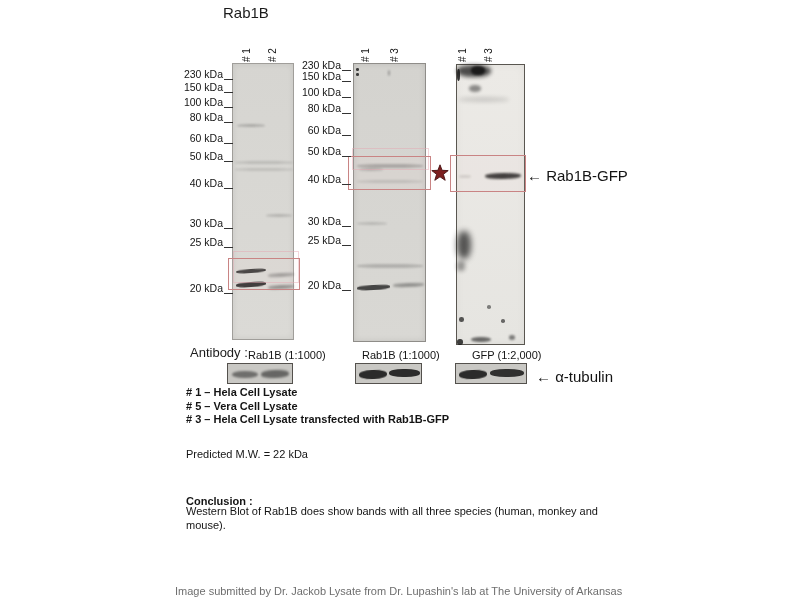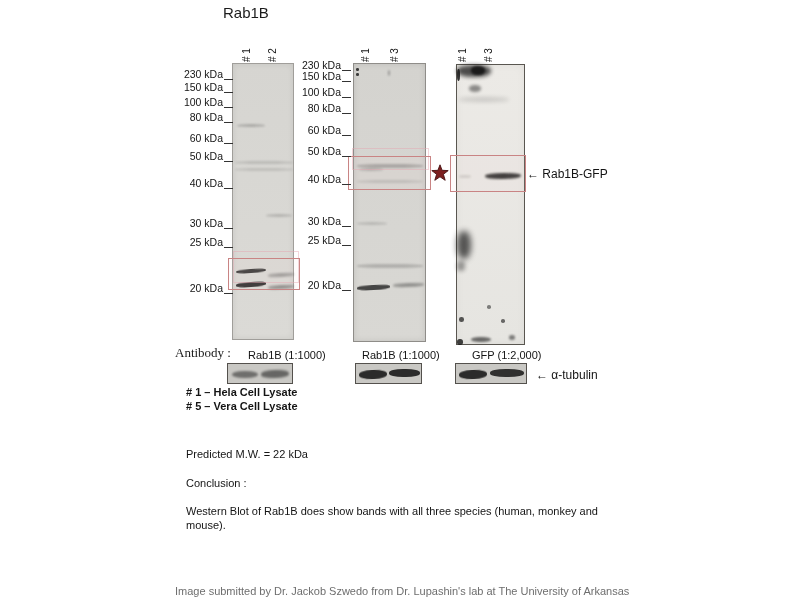--- a/index.html
+++ b/index.html
@@ -16,25 +16,25 @@
   .mw-row{position:absolute;display:flex;justify-content:flex-end;align-items:flex-end;
           font-size:10.5px;color:#141414;white-space:nowrap;}
   .mw-tick{display:inline-block;width:9px;height:3px;border-bottom:1.3px solid #333;margin-left:1px;}
   .lane-label{position:absolute;width:24px;height:12px;font-size:10px;color:#161616;
               transform:rotate(-90deg);white-space:nowrap;}
   .hl-rect{position:absolute;box-sizing:border-box;border:1px solid #c98484;background:rgba(240,205,210,.08);}
   .hl-ghost{position:absolute;box-sizing:border-box;border:1px solid rgba(228,165,175,.45);}
   .strip{position:absolute;background:#c9c8c4;border:1px solid #54514d;box-sizing:border-box;}
   .antibody-label{font-size:13px;color:#1b1b1b;}
   .antibody-name{font-size:11px;color:#141414;white-space:nowrap;}
-  .annot{font-size:12px;color:#141414;white-space:nowrap;}
+  .annot{font-size:15px;color:#141414;white-space:nowrap;}
   .notes{font-size:11px;line-height:13.6px;}
   .note-line{white-space:nowrap;font-weight:bold;}
   .para{position:absolute;font-size:11px;line-height:13.5px;width:470px;}
-  .bold{font-weight:normal;}
+  .bold{font-weight:bold;margin-top:18px;}
   .credit{font-size:11px;color:#6e6e6e;white-space:nowrap;}
 </style>
 </head>
 <body>
 
 <div class="stage">
 
   <div class="abs fig-title" style="left:223px;top:4px;">Rab1B</div>
 
   <div class="blot blot1" id="panel-0" style="left:232px;top:63px;width:62px;height:277px;">
@@ -85,21 +85,21 @@
 
   <svg class="abs" style="left:431px;top:164px;" width="18" height="18" viewBox="0 0 18 18">
     <path id="star-path" d="M9 0.8 L11.1 6.3 L17.2 6.6 L12.4 10.3 L14.2 16.3 L9 12.8 L3.8 16.3 L5.6 10.3 L0.8 6.6 L6.9 6.3 Z" fill="#7c1f1f" stroke="#451010" stroke-width="0.9"></path>
   </svg>
 
   <div class="abs annot" style="left:527px;top:167px;">
     <span>←</span>
     <span>Rab1B-GFP</span>
   </div>
 
-  <div class="abs antibody-label" style="left:175px;top:345px;font-family:Liberation Serif, serif;">Antibody :</div>
+  <div class="abs antibody-label" style="left:190px;top:345px;">Antibody :</div>
   <div class="abs antibody-name" style="left:248px;top:349px;">Rab1B (1:1000)</div>
   <div class="abs antibody-name" style="left:362px;top:349px;">Rab1B (1:1000)</div>
   <div class="abs antibody-name" style="left:472px;top:349px;">GFP (1:2,000)</div>
 
   <div class="strip" id="strip-0" style="left:227px;top:363px;width:66px;height:21px;">
       <div class="band" style="left: 4px; top: 7px; width: 26px; height: 7px; opacity: 0.5; filter: blur(1px); transform: rotate(0deg);"></div>
       <div class="band" style="left: 33px; top: 6px; width: 28px; height: 8px; opacity: 0.55; filter: blur(1px); transform: rotate(-2deg);"></div>
     </div>
   <div class="strip" id="strip-1" style="left:355px;top:363px;width:67px;height:21px;">
       <div class="band" style="left: 3px; top: 6px; width: 28px; height: 9px; opacity: 0.88; filter: blur(0.5px); transform: rotate(-2deg);"></div>
@@ -111,30 +111,31 @@
     </div>
 
   <div class="abs annot" style="left:536px;top:368px;">
     <span>←</span>
     <span>α-tubulin</span>
   </div>
 
   <div class="abs notes" id="notes-block" style="left:186px;top:386px;">
       <div class="note-line"># 1 – Hela Cell Lysate</div>
       <div class="note-line"># 5 – Vera Cell Lysate</div>
+      <div class="note-line"># 3 – Hela Cell Lysate transfected with Rab1B-GFP</div>
     </div>
   <div class="abs notes" style="left:186px;top:448px;">Predicted M.W. = 22 kDa</div>
 
   <div class="abs notes bold" style="left:186px;top:477px;">Conclusion :</div>
   <div class="para" id="conclusion-para-0" style="left:186px;top:505px;">
       <div>Western Blot of Rab1B does show bands with all three species (human, monkey and</div>
       <div>mouse).</div>
     </div>
 
-  <div class="abs credit" id="credit-line" style="left: 175px; top: 585px; color: rgb(110, 110, 110);">Image submitted by Dr. Jackob Szwedo from Dr. Lupashin's lab at The University of Arkansas</div>
+  <div class="abs credit" id="credit-line" style="left: 175px; top: 585px; color: rgb(110, 110, 110);">Image submitted by Dr. Jackob Lysate from Dr. Lupashin's lab at The University of Arkansas</div>
 
 <div class="lane-label" style="left: 235px; top: 44px;"># 1</div>
     <div class="lane-label" style="left: 261px; top: 44px;"># 2</div>
     <div class="mw-row" style="left: 165px; top: 68px; width: 68px;">
       <span>230 kDa</span>
       <span class="mw-tick"></span>
     </div>
     <div class="mw-row" style="left: 165px; top: 81px; width: 68px;">
       <span>150 kDa</span>
       <span class="mw-tick"></span>

